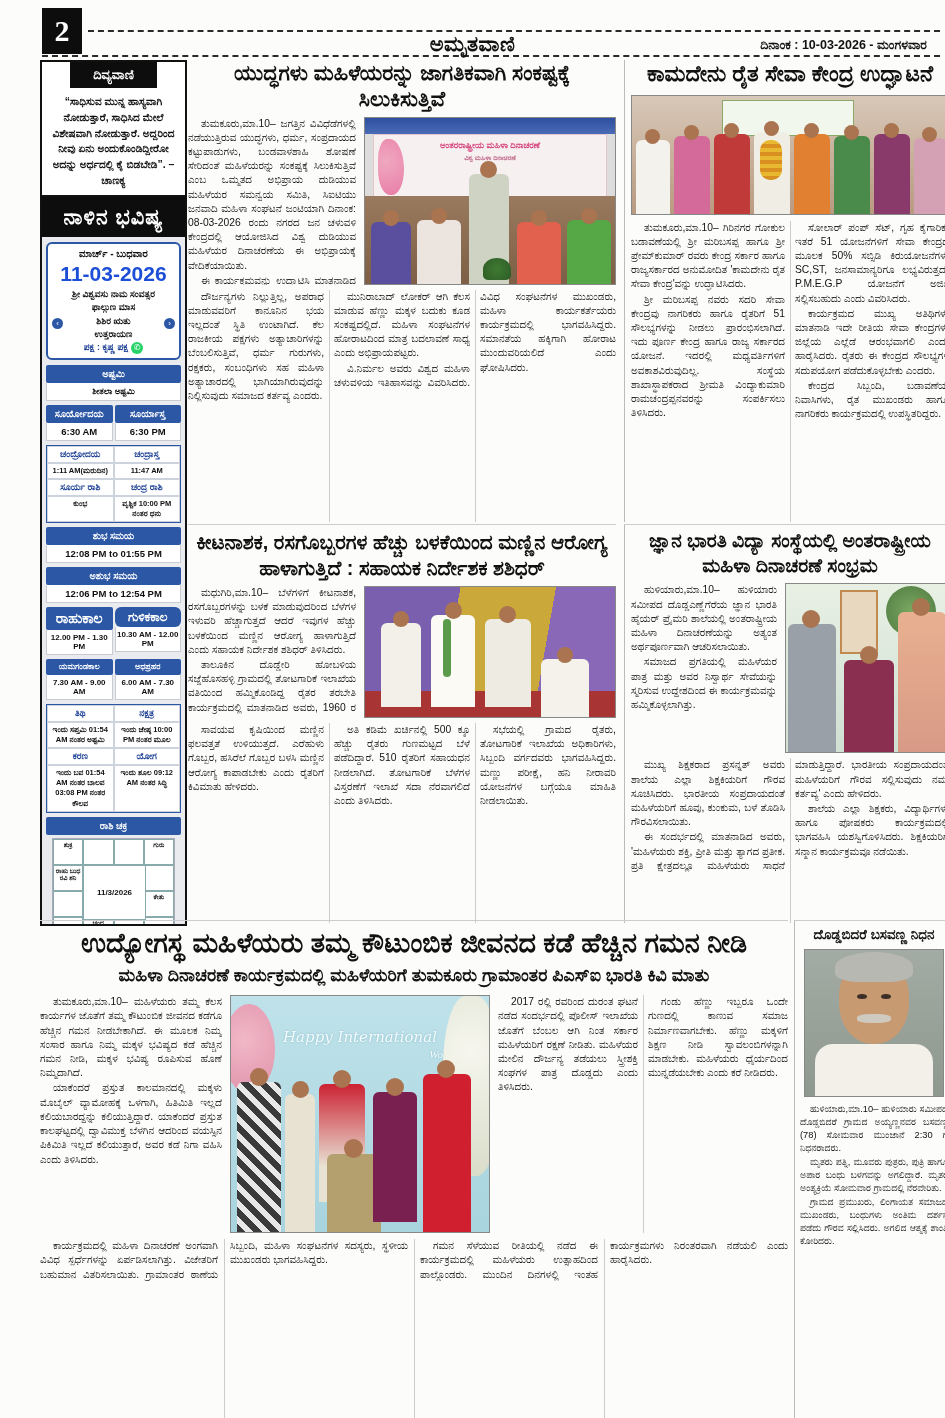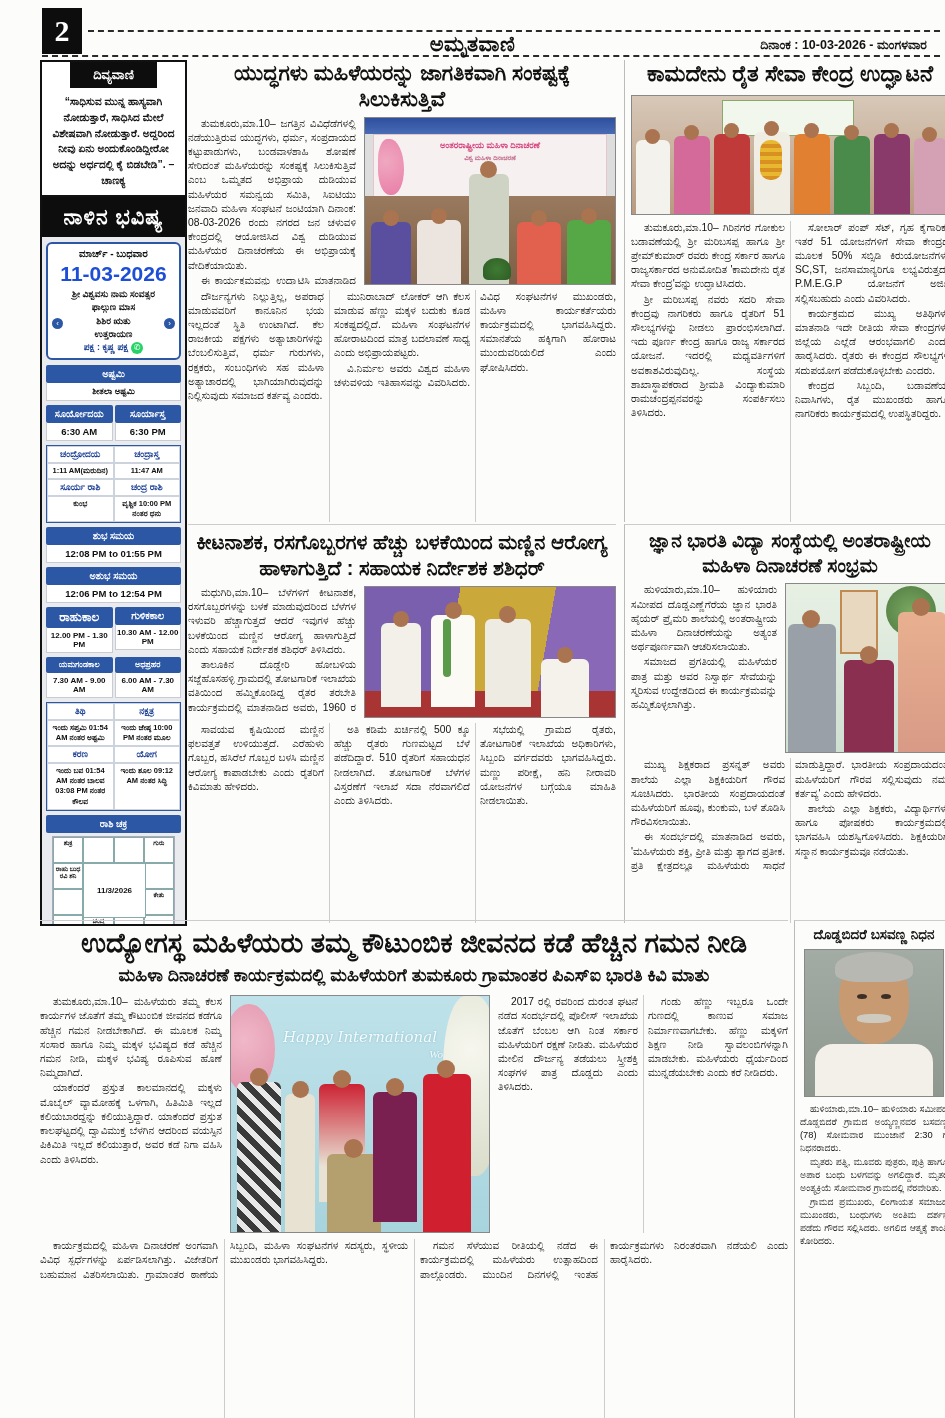--- a/index.html
+++ b/index.html
@@ -121,25 +121,25 @@
     <div class="bluebar">ಶುಭ ಸಮಯ</div>
     <div class="sb-val">12:08 PM to 01:55 PM</div>
   </div>
   <div class="sb-sec">
     <div class="bluebar">ಅಶುಭ ಸಮಯ</div>
     <div class="sb-val">12:06 PM to 12:54 PM</div>
   </div>
 
   <div class="sb-sec twocol">
     <div>
-        <div class="bluebar" style="font-size:12px;font-family:Liberation Serif, serif;">ರಾಹುಕಾಲ</div>
+        <div class="bluebar" style="font-size:14px;">ರಾಹುಕಾಲ</div>
          <div class="sb-val" style="font-size:8px;">12.00 PM - 1.30 PM</div>
       </div>
     <div>
-        <div class="bluebar" style="font-size:10px;">ಗುಳಿಕಕಾಲ</div>
+        <div class="bluebar" style="font-size:12px;border-radius:6px;">ಗುಳಿಕಕಾಲ</div>
          <div class="sb-val" style="font-size:8px;">10.30 AM - 12.00 PM</div>
       </div>
   </div>
   <div class="sb-sec twocol">
     <div>
         <div class="bluebar" style="font-size:8px;">ಯಮಗಂಡಕಾಲ</div>
          <div class="sb-val" style="font-size:8px;">7.30 AM - 9.00 AM</div>
       </div>
     <div>
         <div class="bluebar" style="font-size:8px;">ಅಧಪ್ರಹರ</div>

